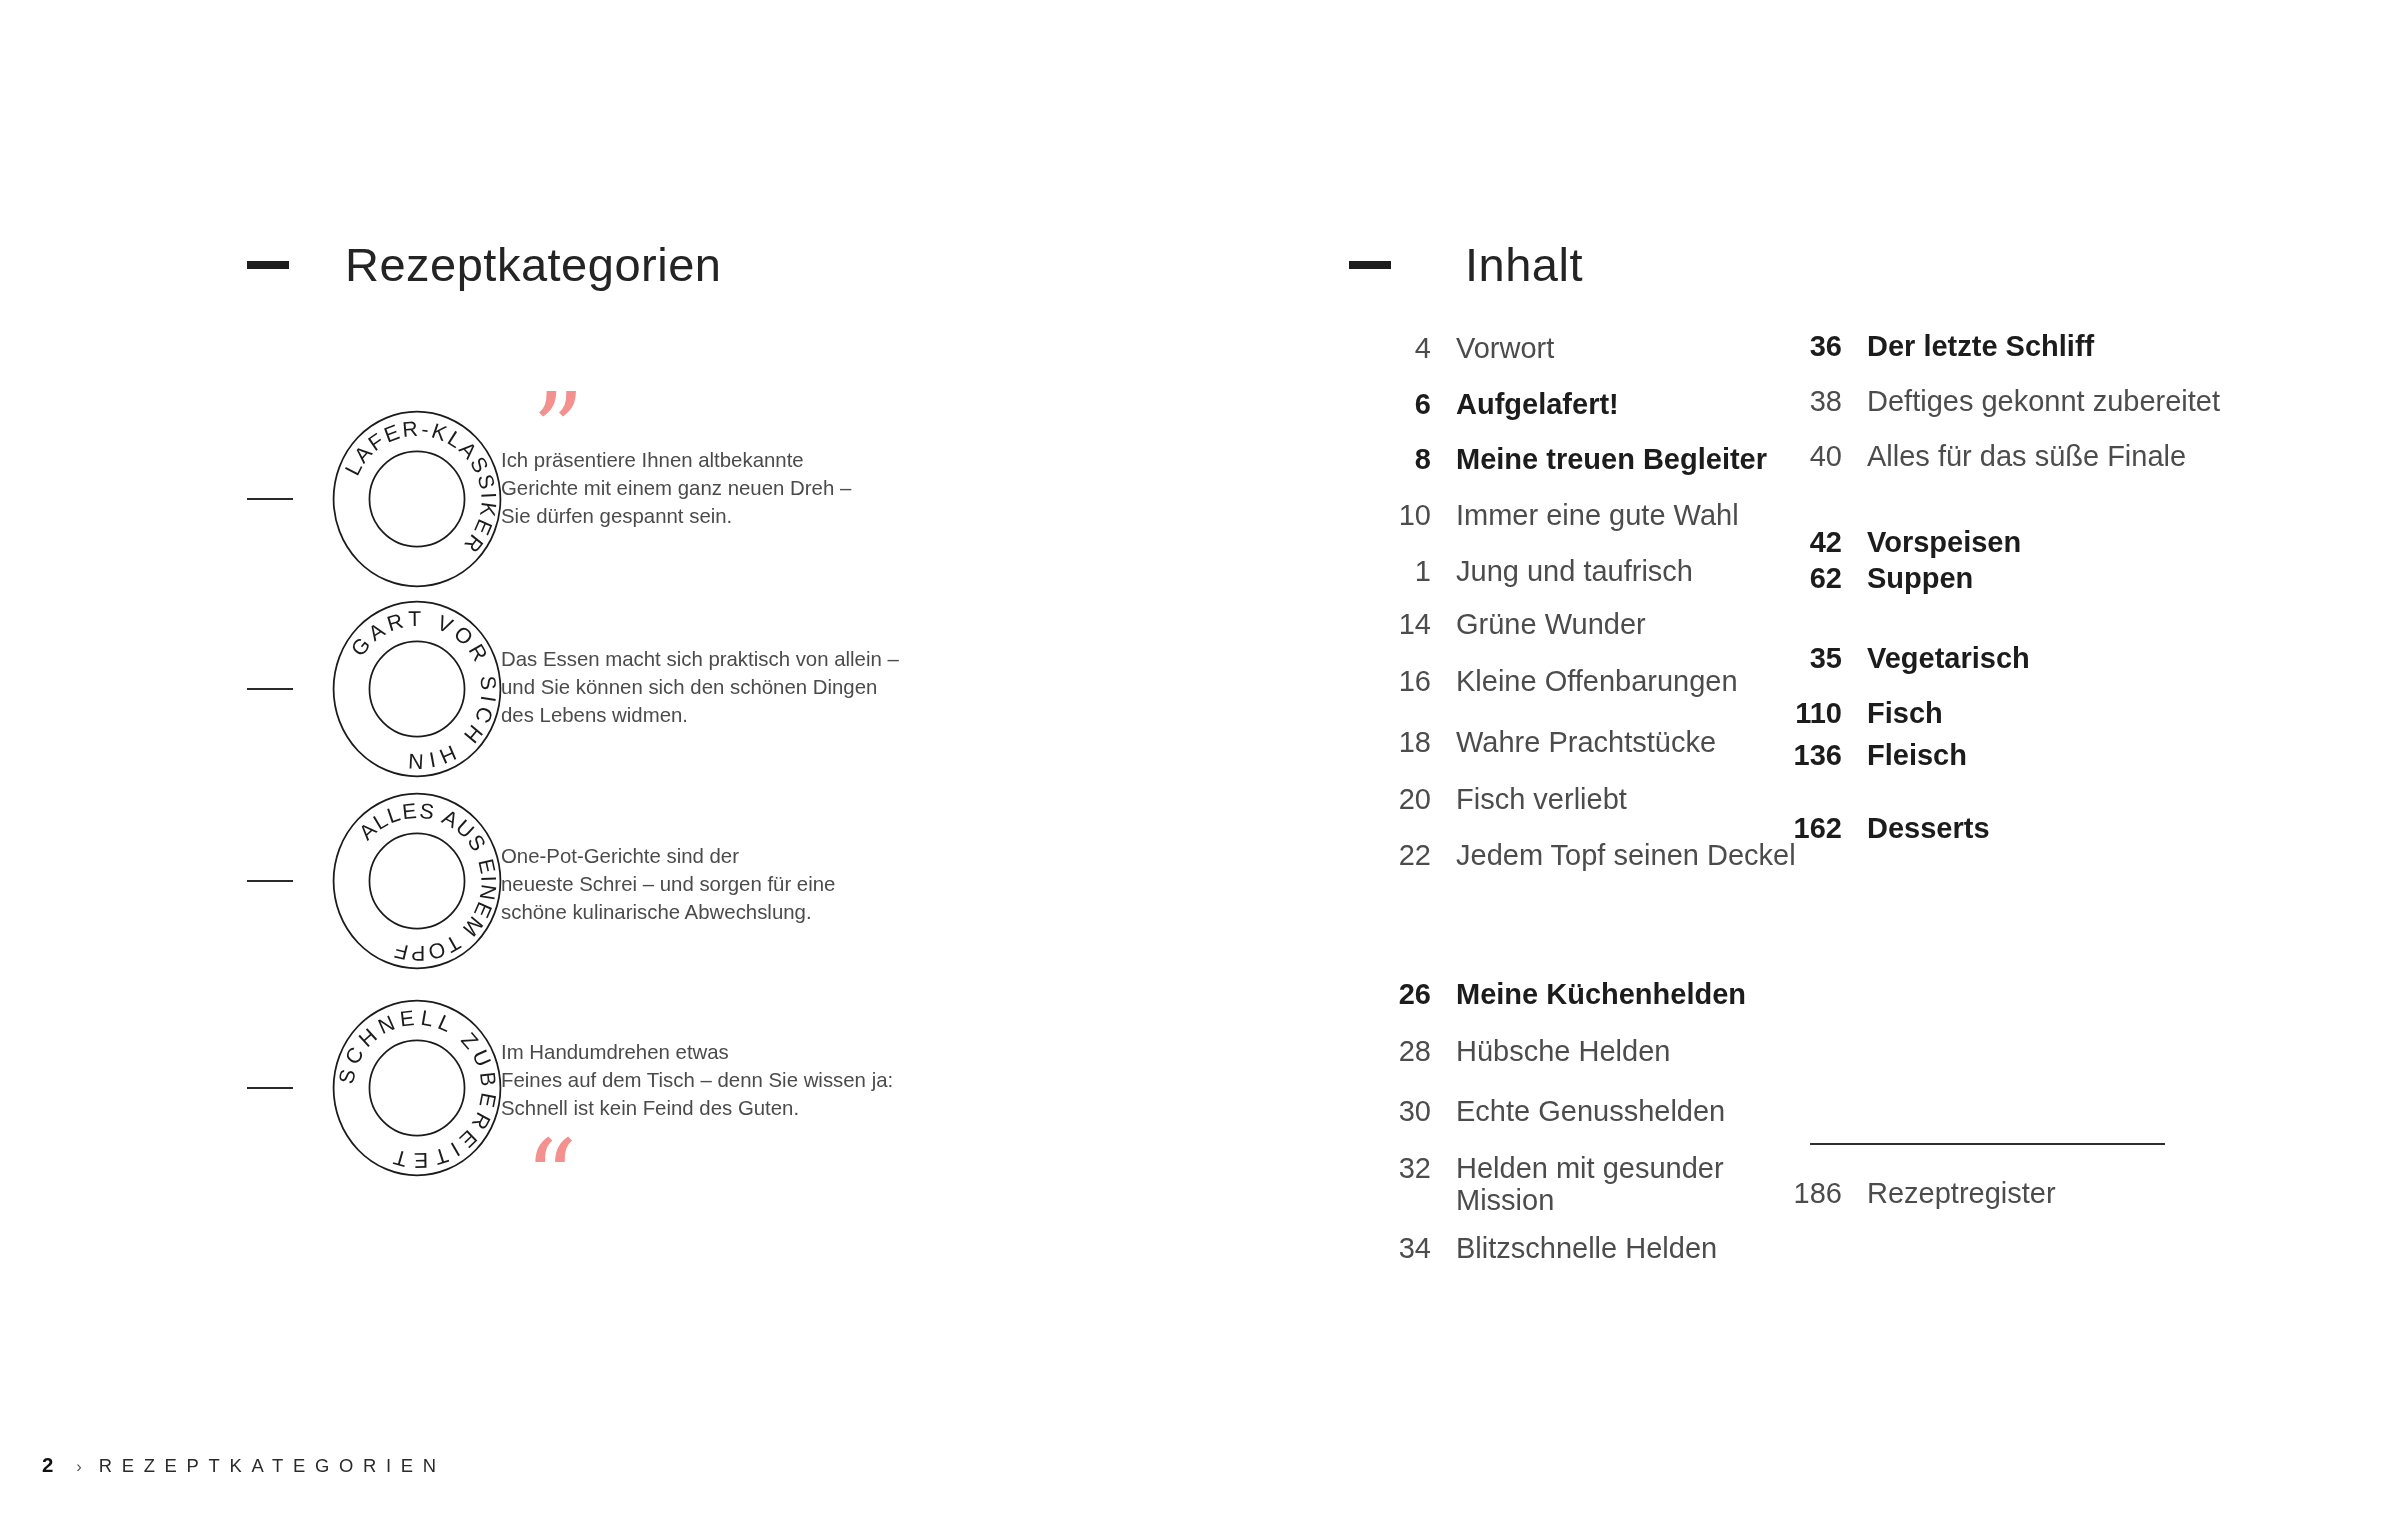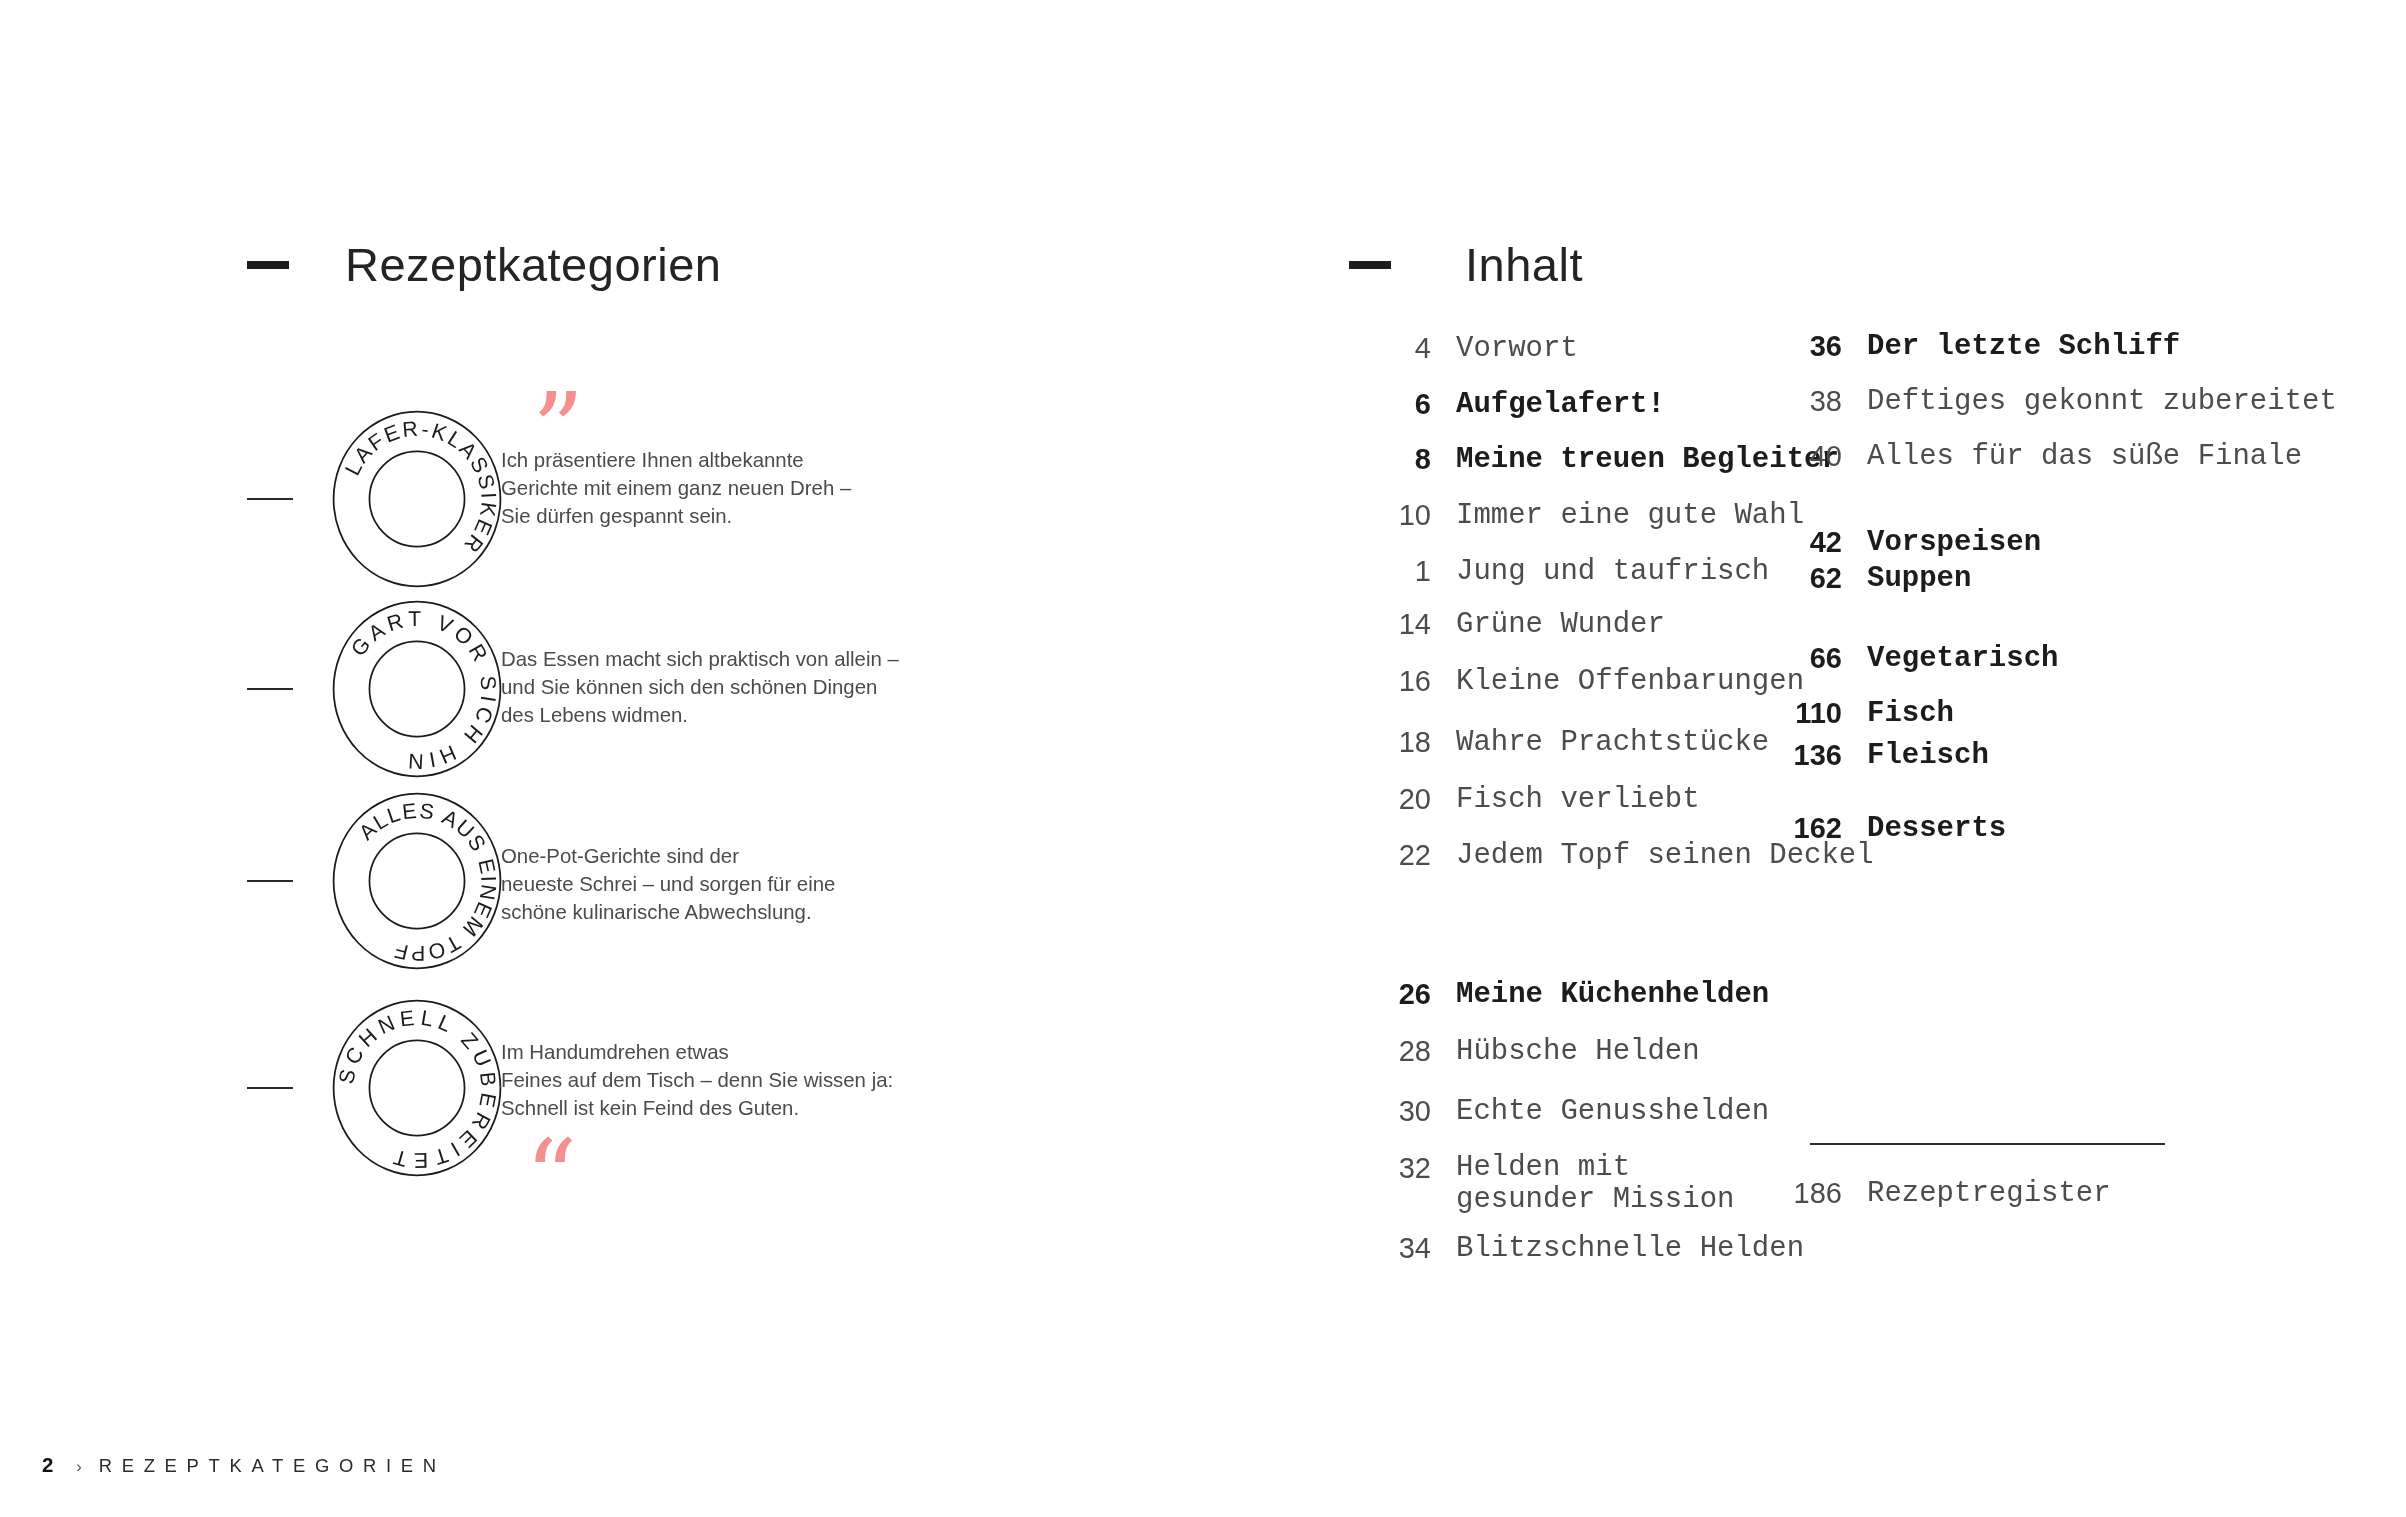--- a/index.html
+++ b/index.html
@@ -36,21 +36,21 @@
     color:#F4908E;
   }
 
   
   .desc { font-size:20.4px; line-height:28px; color:#4b4b4b; white-space:nowrap; }
 
   
   .toc { top:0; width:582px; height:1359px; font-size:29px; }
   .toc .row { position:absolute; height:35px; width:505px; }
   .toc .num  { position:absolute; left:0; width:78px; text-align:right; color:#4c4c4c; }
-  .toc .label{ position:absolute; left:103px; white-space:nowrap; color:#4c4c4c;font-family:Liberation Mono, monospace; }
+  .toc .label{ position:absolute; left:103px; white-space:nowrap; color:#4c4c4c; }
   .toc .row.b .num, .toc .row.b .label { color:#1c1c1c; font-weight:700; }
   .toc .row.wrap .label { white-space:normal; width:291px; line-height:32px; }
   .toc-divider { width:355px; height:1.9px; background:#2e2e2e; }
 
   
   .footer { left:42px; top:1454px; white-space:nowrap; }
   .footer .pg  { font-size:20.4px; font-weight:700; color:#111; }
   .footer .sep { font-size:16.5px; color:#555; margin-left:18.4px; }
   .footer .sec { font-size:18.4px; letter-spacing:9.7px; color:#2a2a2a; margin-left:12.6px; }
 </style>
@@ -201,21 +201,21 @@
     </div>
   <div class="row b" style="top:526px">
       <span class="num">42</span>
       <span class="label">Vorspeisen</span>
     </div>
   <div class="row b" style="top:562px">
       <span class="num">62</span>
       <span class="label">Suppen</span>
     </div>
   <div class="row b" style="top:642px">
-      <span class="num">66</span>
+      <span class="num">35</span>
       <span class="label">Vegetarisch</span>
     </div>
   <div class="row b" style="top:697px">
       <span class="num">110</span>
       <span class="label">Fisch</span>
     </div>
   <div class="row b" style="top:739px">
       <span class="num">136</span>
       <span class="label">Fleisch</span>
     </div>

